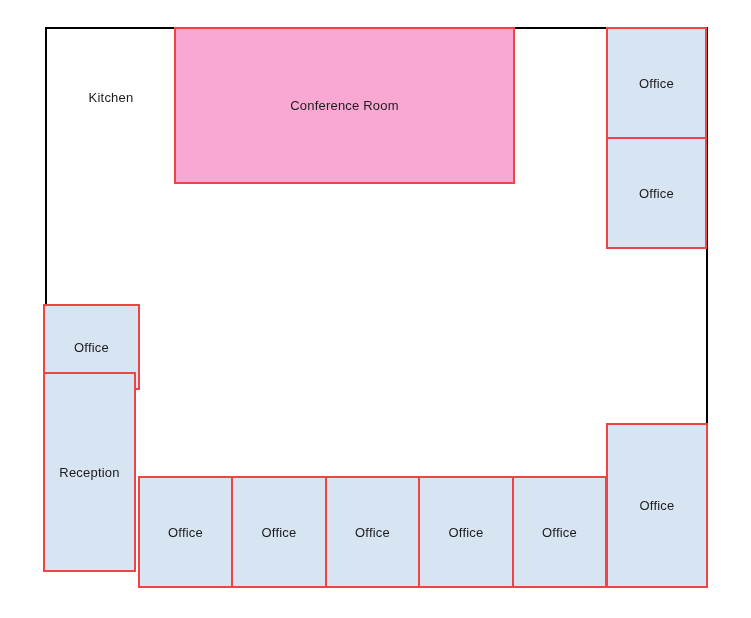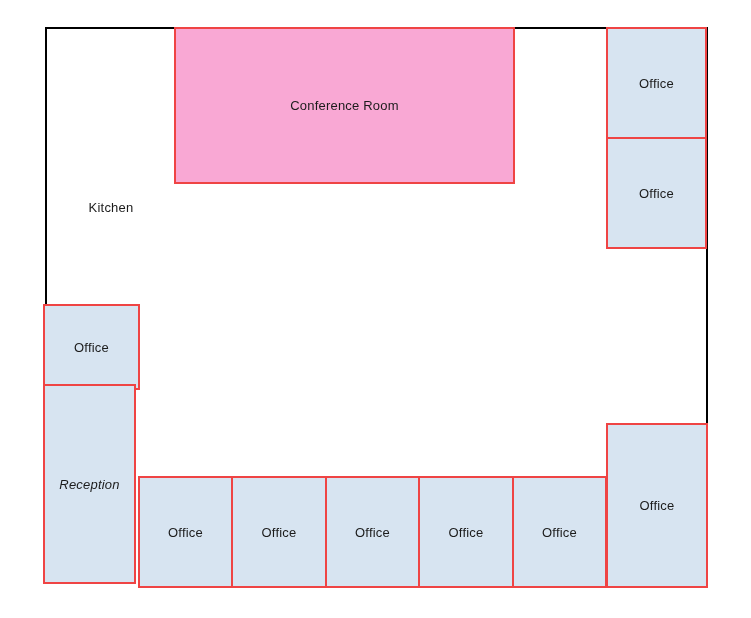--- a/index.html
+++ b/index.html
@@ -28,23 +28,22 @@
   }
   .room-label {
     font-size: 13px;
     color: #1c1c1c;
     letter-spacing: 0.2px;
     white-space: nowrap;
   }
   .area-label {
     position: absolute;
     display: flex;
-    align-items: flex-end;
+    align-items: center;
     justify-content: center;
-    margin-top: 48px;
   }
 </style>
 </head>
 <body>
 
 <div class="plan">
 
   <div class="wall" style="left: 45px; top: 27px; width: 663px; height: 2px; background: rgb(0, 0, 0);"></div>
   <div class="wall" style="left: 45px; top: 27px; width: 2px; height: 280px; background: rgb(0, 0, 0);"></div>
   <div class="wall" style="left: 706px; top: 27px; width: 2px; height: 399px; background: rgb(0, 0, 0);"></div>
@@ -61,21 +60,21 @@
     <span class="room-label" style="color: rgb(28, 28, 28);">Office</span>
   </div>
   <div class="room filled" style="left: 606px; top: 137px; width: 101px; height: 112px; background: rgb(215, 228, 241);">
     <span class="room-label" style="color: rgb(28, 28, 28);">Office</span>
   </div>
 
   <div class="room filled" style="left: 43px; top: 304px; width: 97px; height: 86px; background: rgb(215, 228, 241);">
     <span class="room-label" style="color: rgb(28, 28, 28);">Office</span>
   </div>
 
-  <div class="room filled" style="left: 43px; top: 384px; width: 93px; height: 200px; background: rgb(215, 228, 241); font-style: italic;">
+  <div class="room filled" style="left: 43px; top: 372px; width: 93px; height: 200px; background: rgb(215, 228, 241);">
     <span class="room-label" style="color: rgb(28, 28, 28);">Reception</span>
   </div>
 
   <div class="room filled" style="left: 138px; top: 476px; width: 95px; height: 112px; background: rgb(215, 228, 241);">
     <span class="room-label" style="color: rgb(28, 28, 28);">Office</span>
   </div>
   <div class="room filled" style="left: 231px; top: 476px; width: 96px; height: 112px; background: rgb(215, 228, 241);">
     <span class="room-label" style="color: rgb(28, 28, 28);">Office</span>
   </div>
   <div class="room filled" style="left: 325px; top: 476px; width: 95px; height: 112px; background: rgb(215, 228, 241);">

